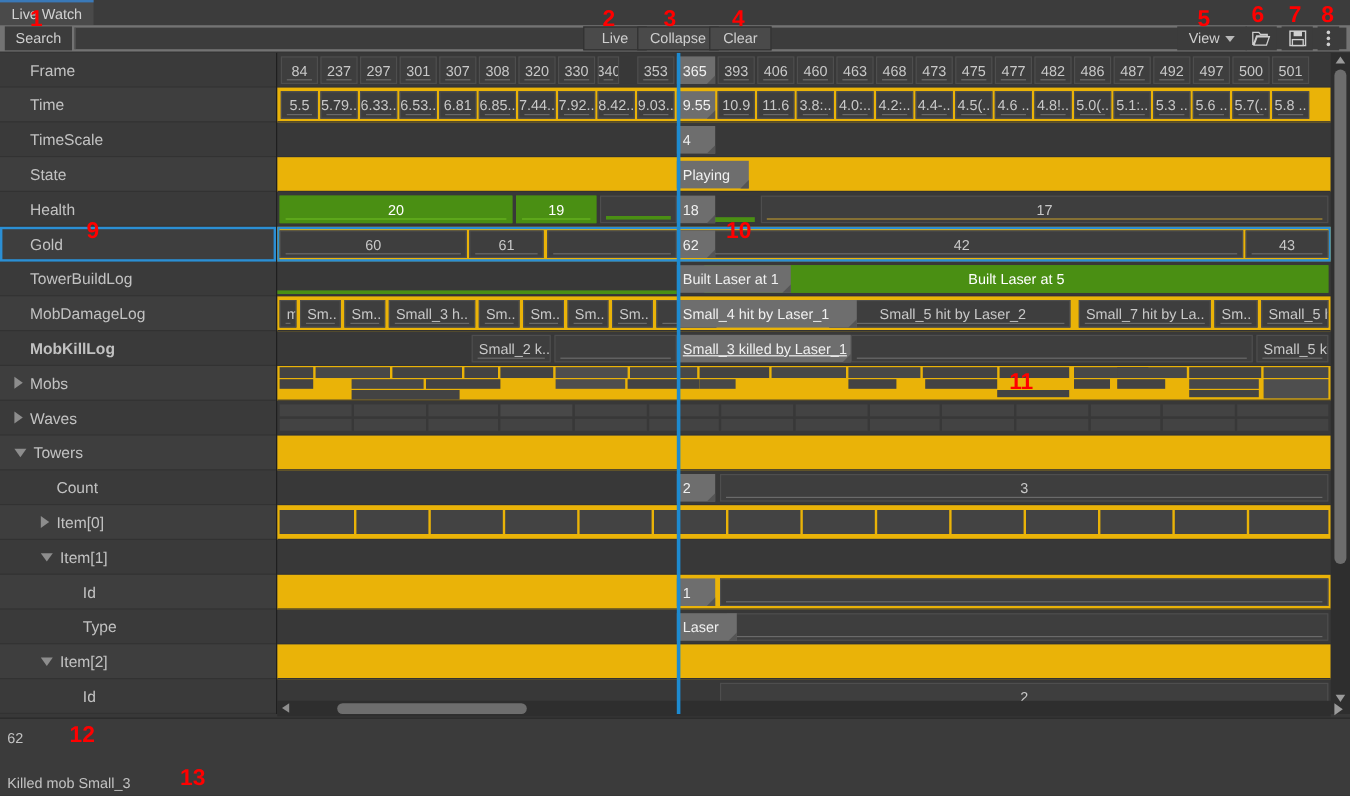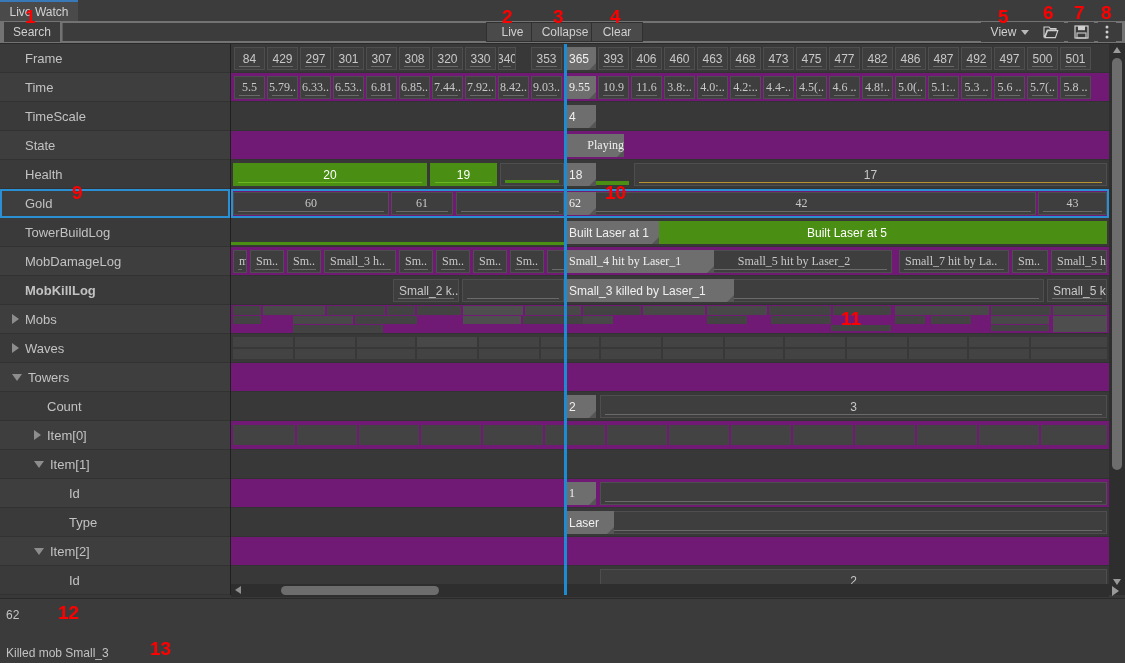--- a/index.html
+++ b/index.html
@@ -47,21 +47,21 @@
               border-top:5px solid #b9b9b9; }
 
   
   #main { position:absolute; left:0; top:44px; width:1125px; height:551px; background:#383838; }
   #tree { position:absolute; left:0; top:0; width:231px; height:551px; background:#3a3a3a;
           border-right:1px solid #1f1f1f; }
   #timeline-wrap { position:absolute; left:231px; top:0; width:878px; height:551px; overflow:hidden; }
   #timeline { position:absolute; left:0; top:0; width:878px; height:551px; }
 
   .row { height:29px; border-bottom:1px solid #323232; position:relative; }
-  .row.alt { background:#701a75;font-family:Liberation Serif, serif; }
+  .row.alt { background:#eab308; }
   .tree-row { display:flex; align-items:center; height:29px; border-bottom:1px solid #323232;
               color:#c2c2c2; font-size:13px; position:relative; }
   .tree-row.alt { background:#3e3e3e; }
   .tree-label { white-space:nowrap; }
   .tri { width:0;height:0; margin-right:6px; flex:0 0 auto; }
   .tri.closed { border-top:5px solid transparent; border-bottom:5px solid transparent; border-left:7px solid #8d8d8d; }
   .tri.open   { border-left:5px solid transparent; border-right:5px solid transparent; border-top:7px solid #8d8d8d; }
   .tri.none   { width:7px; height:7px; margin-right:6px; }
 
   
@@ -84,21 +84,21 @@
   
   .nowchip {
     position:absolute; top:3px; height:23px; width:32px;
     background:#6e6e6e; color:#f0f0f0; font-size:12px;
     display:flex; align-items:center; padding-left:5px; z-index:4;
   }
   .nowchip.wide { width:50px; }
   .nowchip.w60 { width:60px; }
   .nowchip.w95 { width:95px; }
   .nowchip.w150 { width:150px; }
-  .nowchip.w175 { width:170px; }
+  .nowchip.w175 { width:145px;text-decoration:underline; }
   .nowchip.fold:after {
     content:""; position:absolute; right:0; bottom:0;
     border-left:7px solid transparent; border-bottom:7px solid #555;
   }
 
   
   #playhead { position:absolute; left:333px; top:0; width:3px; height:551px; background:#1d8bd1; z-index:8; }
 
   
   .blk { position:absolute; background:#3f3f3f; }
@@ -266,21 +266,21 @@
   <div id="timeline-wrap">
     <div id="timeline">
 
       <div class="row" style="top:0px;position:absolute;left:0;width:878px;">
         <div id="frame-cells">
             <div class="cell" style="left: 3px; width: 31px;">
               <span>84</span>
               <i class="uline"></i>
             </div>
             <div class="cell" style="left: 36px; width: 31px;">
-              <span>429</span>
+              <span>237</span>
               <i class="uline"></i>
             </div>
             <div class="cell" style="left: 69px; width: 31px;">
               <span>297</span>
               <i class="uline"></i>
             </div>
             <div class="cell" style="left: 102px; width: 31px;">
               <span>301</span>
               <i class="uline"></i>
             </div>
@@ -482,21 +482,21 @@
           </div>
       </div>
 
       <div class="row" style="top:58px;position:absolute;left:0;width:878px;">
         <div class="nowchip fold" style="left:333px;">
           <span>4</span>
         </div>
       </div>
 
       <div class="row alt" style="top:87px;position:absolute;left:0;width:878px;">
-        <div class="nowchip w60 fold" style="left:333px;justify-content:flex-end;">
+        <div class="nowchip w60 fold" style="left:333px;">
           <span>Playing</span>
         </div>
       </div>
 
       <div class="row" style="top:116px;position:absolute;left:0;width:878px;">
         <div class="cell green" style="left:2px;width:194px;">
           <span>20</span>
             <i class="uline"></i>
         </div>
         <div class="cell green" style="left:199px;width:67px;">

